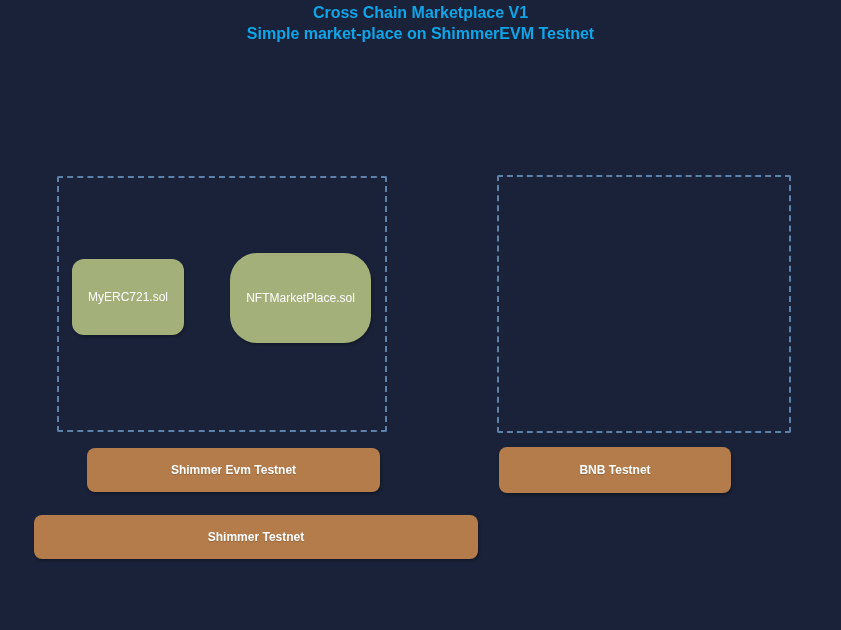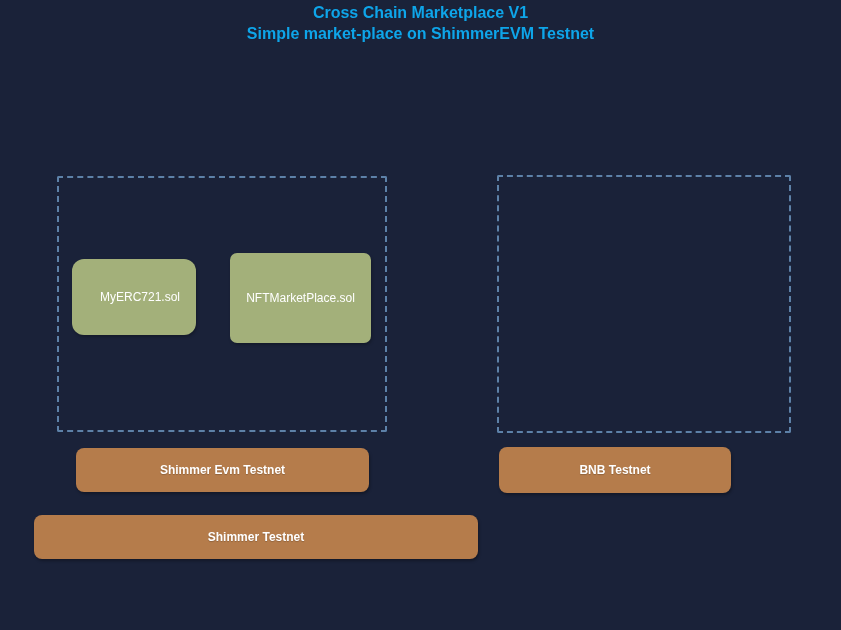--- a/index.html
+++ b/index.html
@@ -63,48 +63,47 @@
     text-align: center;
     box-shadow: 1px 2px 3px rgba(0,0,0,0.25);
     cursor: pointer;
   }
   .node-erc721 {
     left: 72px;
     top: 259px;
     width: 112px;
     height: 76px;
     border-radius: 12px;
-    padding-left: 12px;
   }
   .node-marketplace {
     left: 230px;
     top: 253px;
     width: 141px;
     height: 90px;
-    border-radius: 7px;
+    border-radius: 27px;
   }
   .chain-button {
     position: absolute;
     background: #b57c4b;
     border: none;
     border-radius: 8px;
     color: #ffffff;
     font-size: 12px;
     font-weight: bold;
     font-family: "Liberation Sans", sans-serif;
     display: flex;
     align-items: center;
     justify-content: center;
     text-align: center;
     box-shadow: 1px 2px 3px rgba(0,0,0,0.3);
     cursor: pointer;
     text-shadow: 0 1px 1px rgba(0,0,0,0.2);
   }
   .btn-shimmer-evm {
-    left: 76px;
+    left: 87px;
     top: 448px;
     width: 293px;
     height: 44px;
   }
   .btn-bnb {
     left: 499px;
     top: 447px;
     width: 232px;
     height: 46px;
   }

